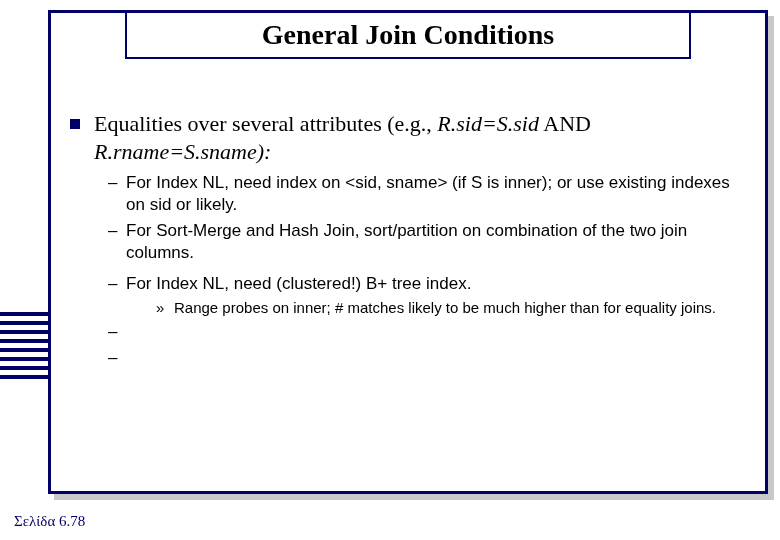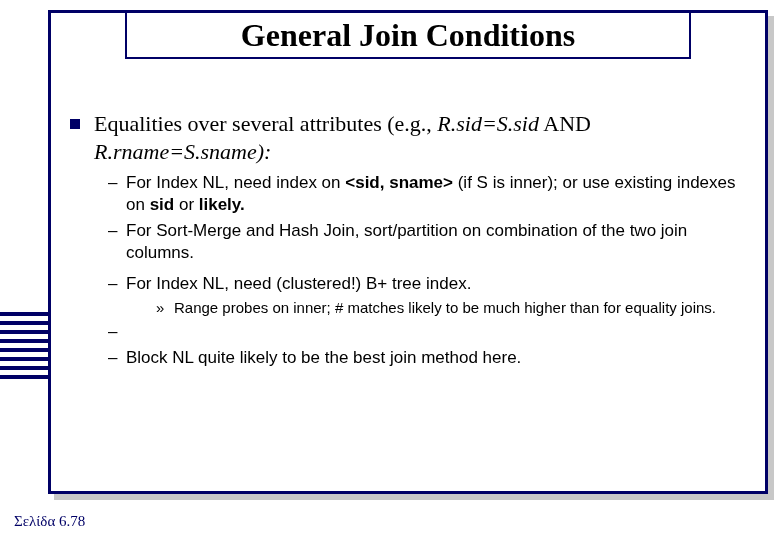--- a/index.html
+++ b/index.html
@@ -36,21 +36,21 @@
     transform: translateX(-50%);
     width: 566px;
     height: 48px;
     border: 2px solid #000066;
     background: #fff;
     display: flex;
     align-items: center;
     justify-content: center;
   }
   .title-box h1 {
-    font-size: 32px;
+    font-size: 28px;
     font-weight: bold;
     color: #000;
   }
   .content {
     position: absolute;
     top: 110px;
     left: 70px;
     right: 30px;
     font-size: 20px;
     color: #000;
@@ -92,21 +92,21 @@
     margin-left: 30px;
     font-size: 15px;
     margin-top: 3px;
   }
   .sub-sub-item {
     display: flex;
   }
   .raquo {
     flex: 0 0 18px;
   }
-  .b { font-weight: bold; }
+  .b { font-weight: normal; }
   .left-bars {
     position: absolute;
     left: 0;
     top: 312px;
     width: 48px;
   }
   .left-bars div {
     height: 4px;
     background: #000066;
     margin-bottom: 5px;
@@ -176,21 +176,20 @@
             <div>Range probes on inner; # matches likely to be much higher than for equality joins.</div>
           </div>
         </div>
       </div>
     </div>
     <div class="sub-item">
       <div class="dash">–</div>
     </div>
     <div class="sub-item">
       <div class="dash">–</div>
-      <div>Block NL quite likely to be the best join method here.</div>
     </div>
   </div>
 
 </div>
 
 <div class="footer">
   <div>
     <span>Σελίδα </span><span>6.78</span>
   </div>
 </div>

